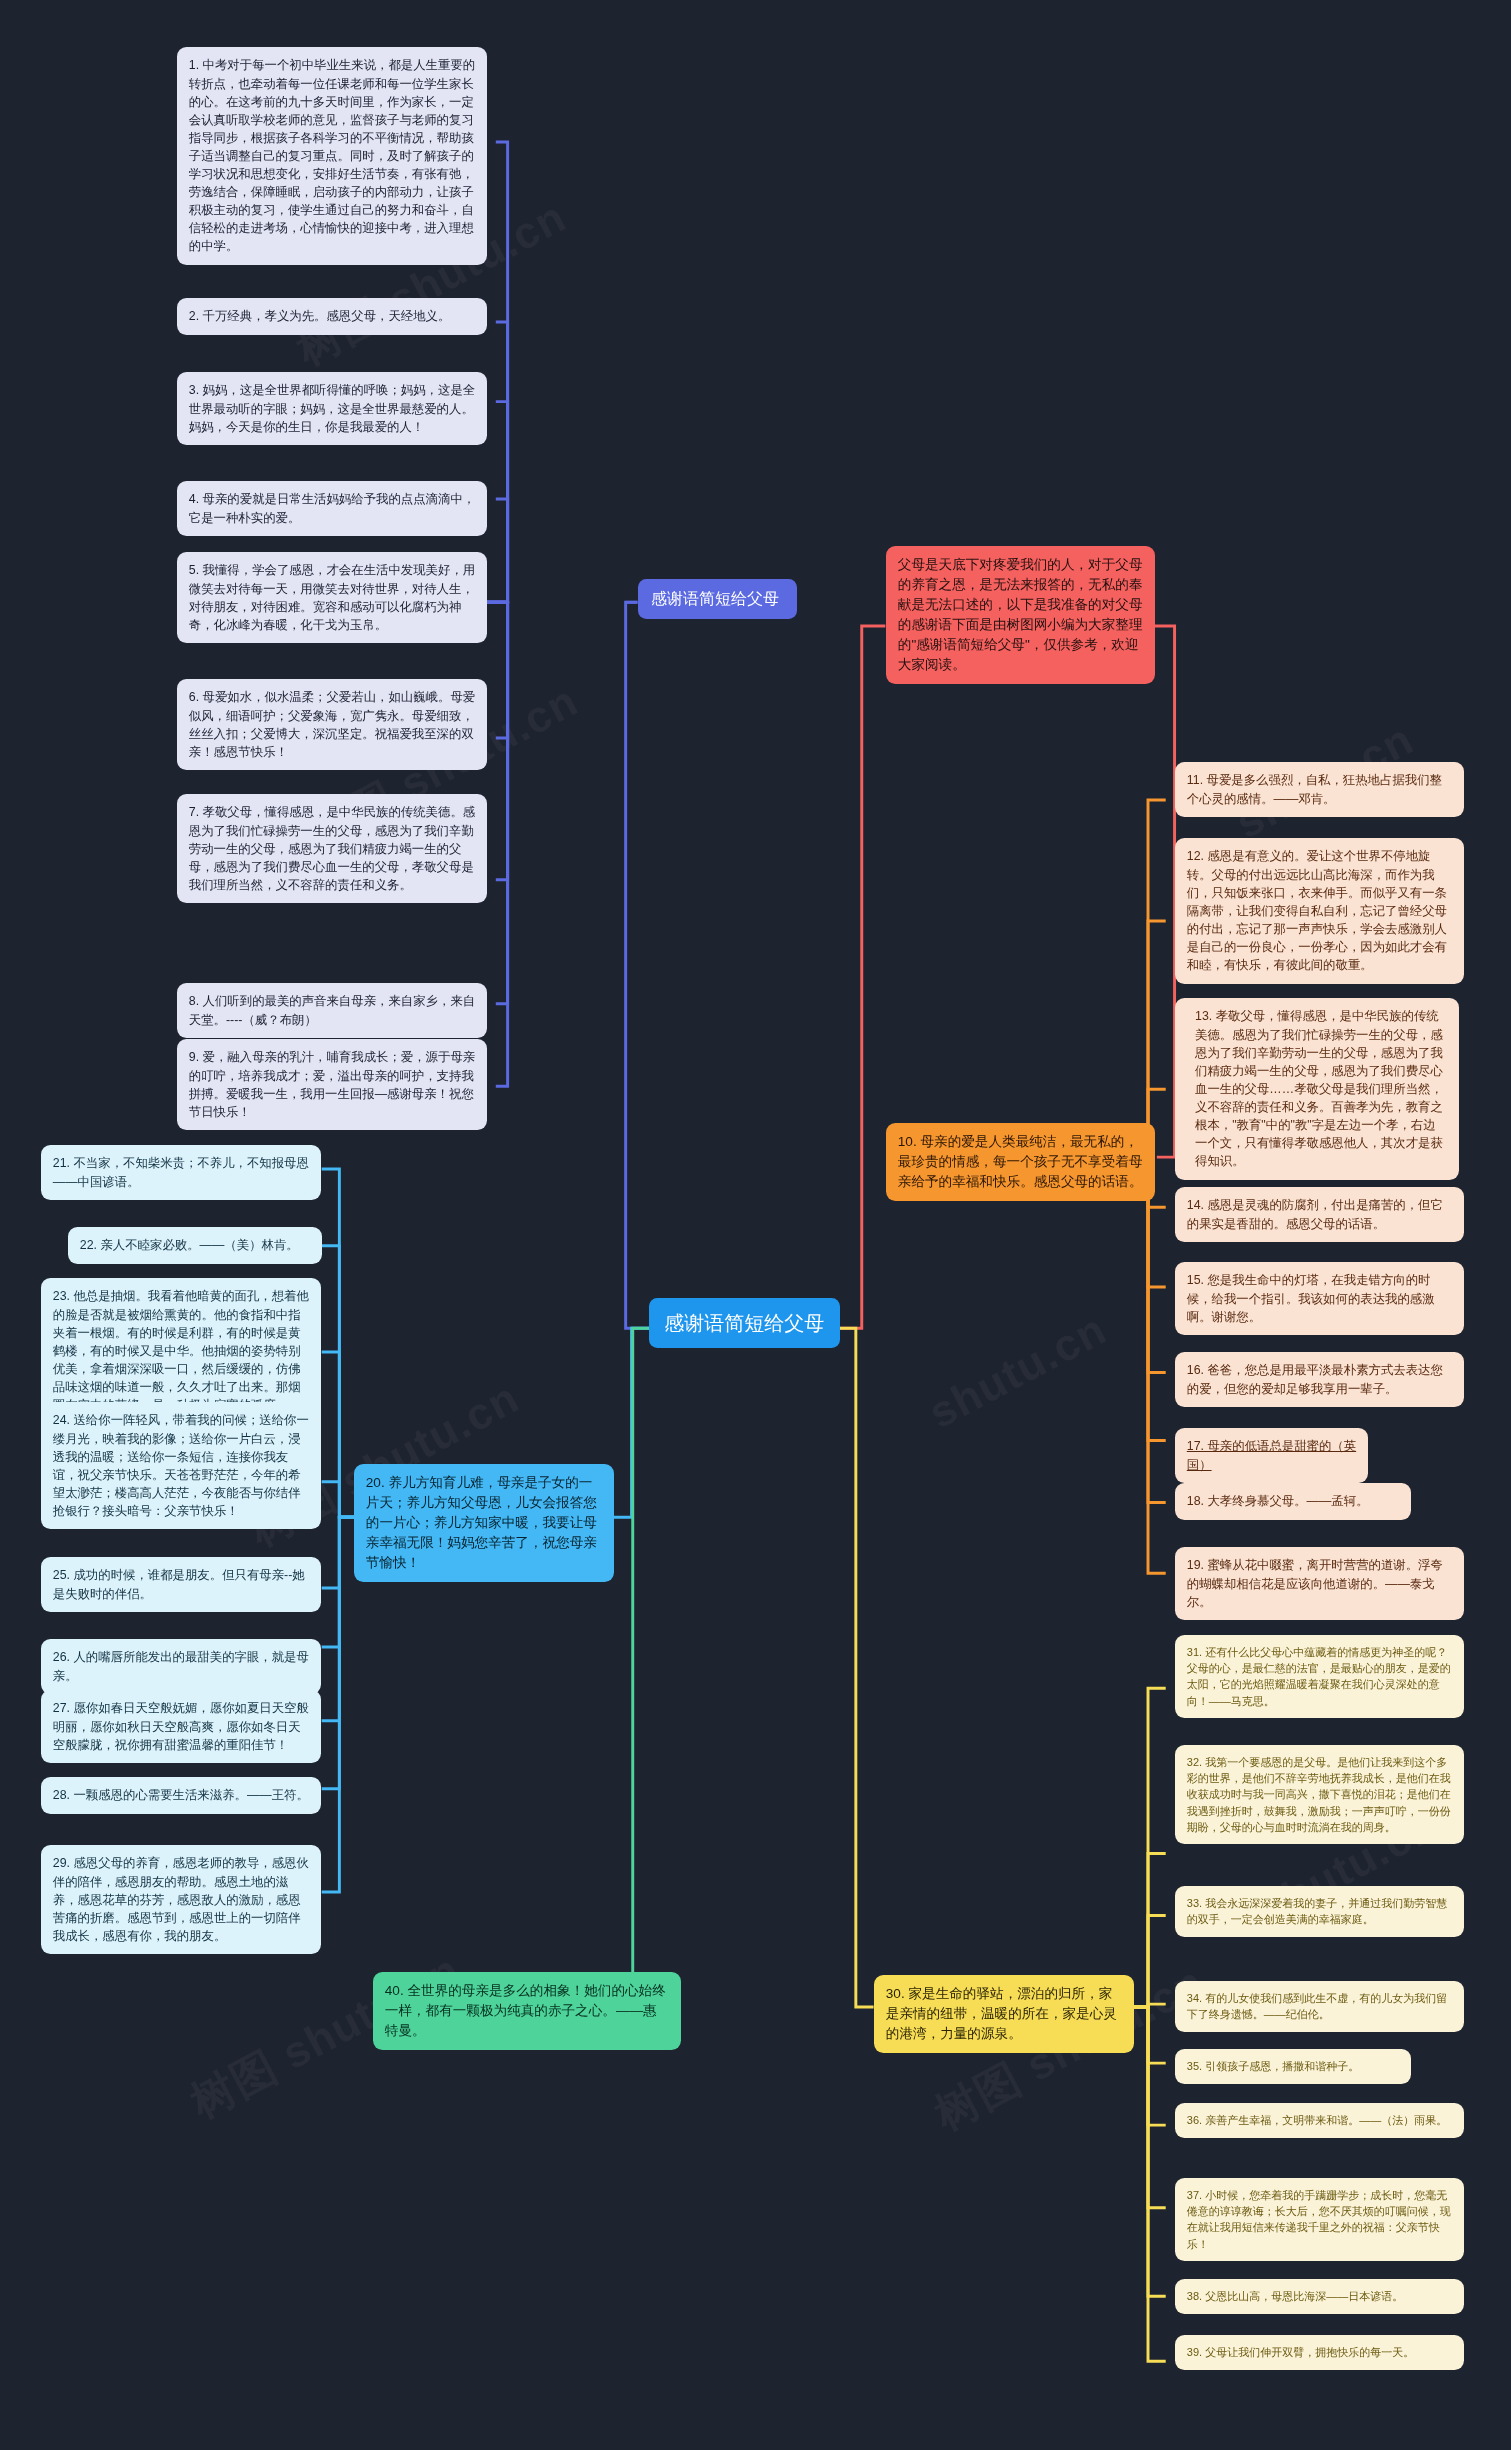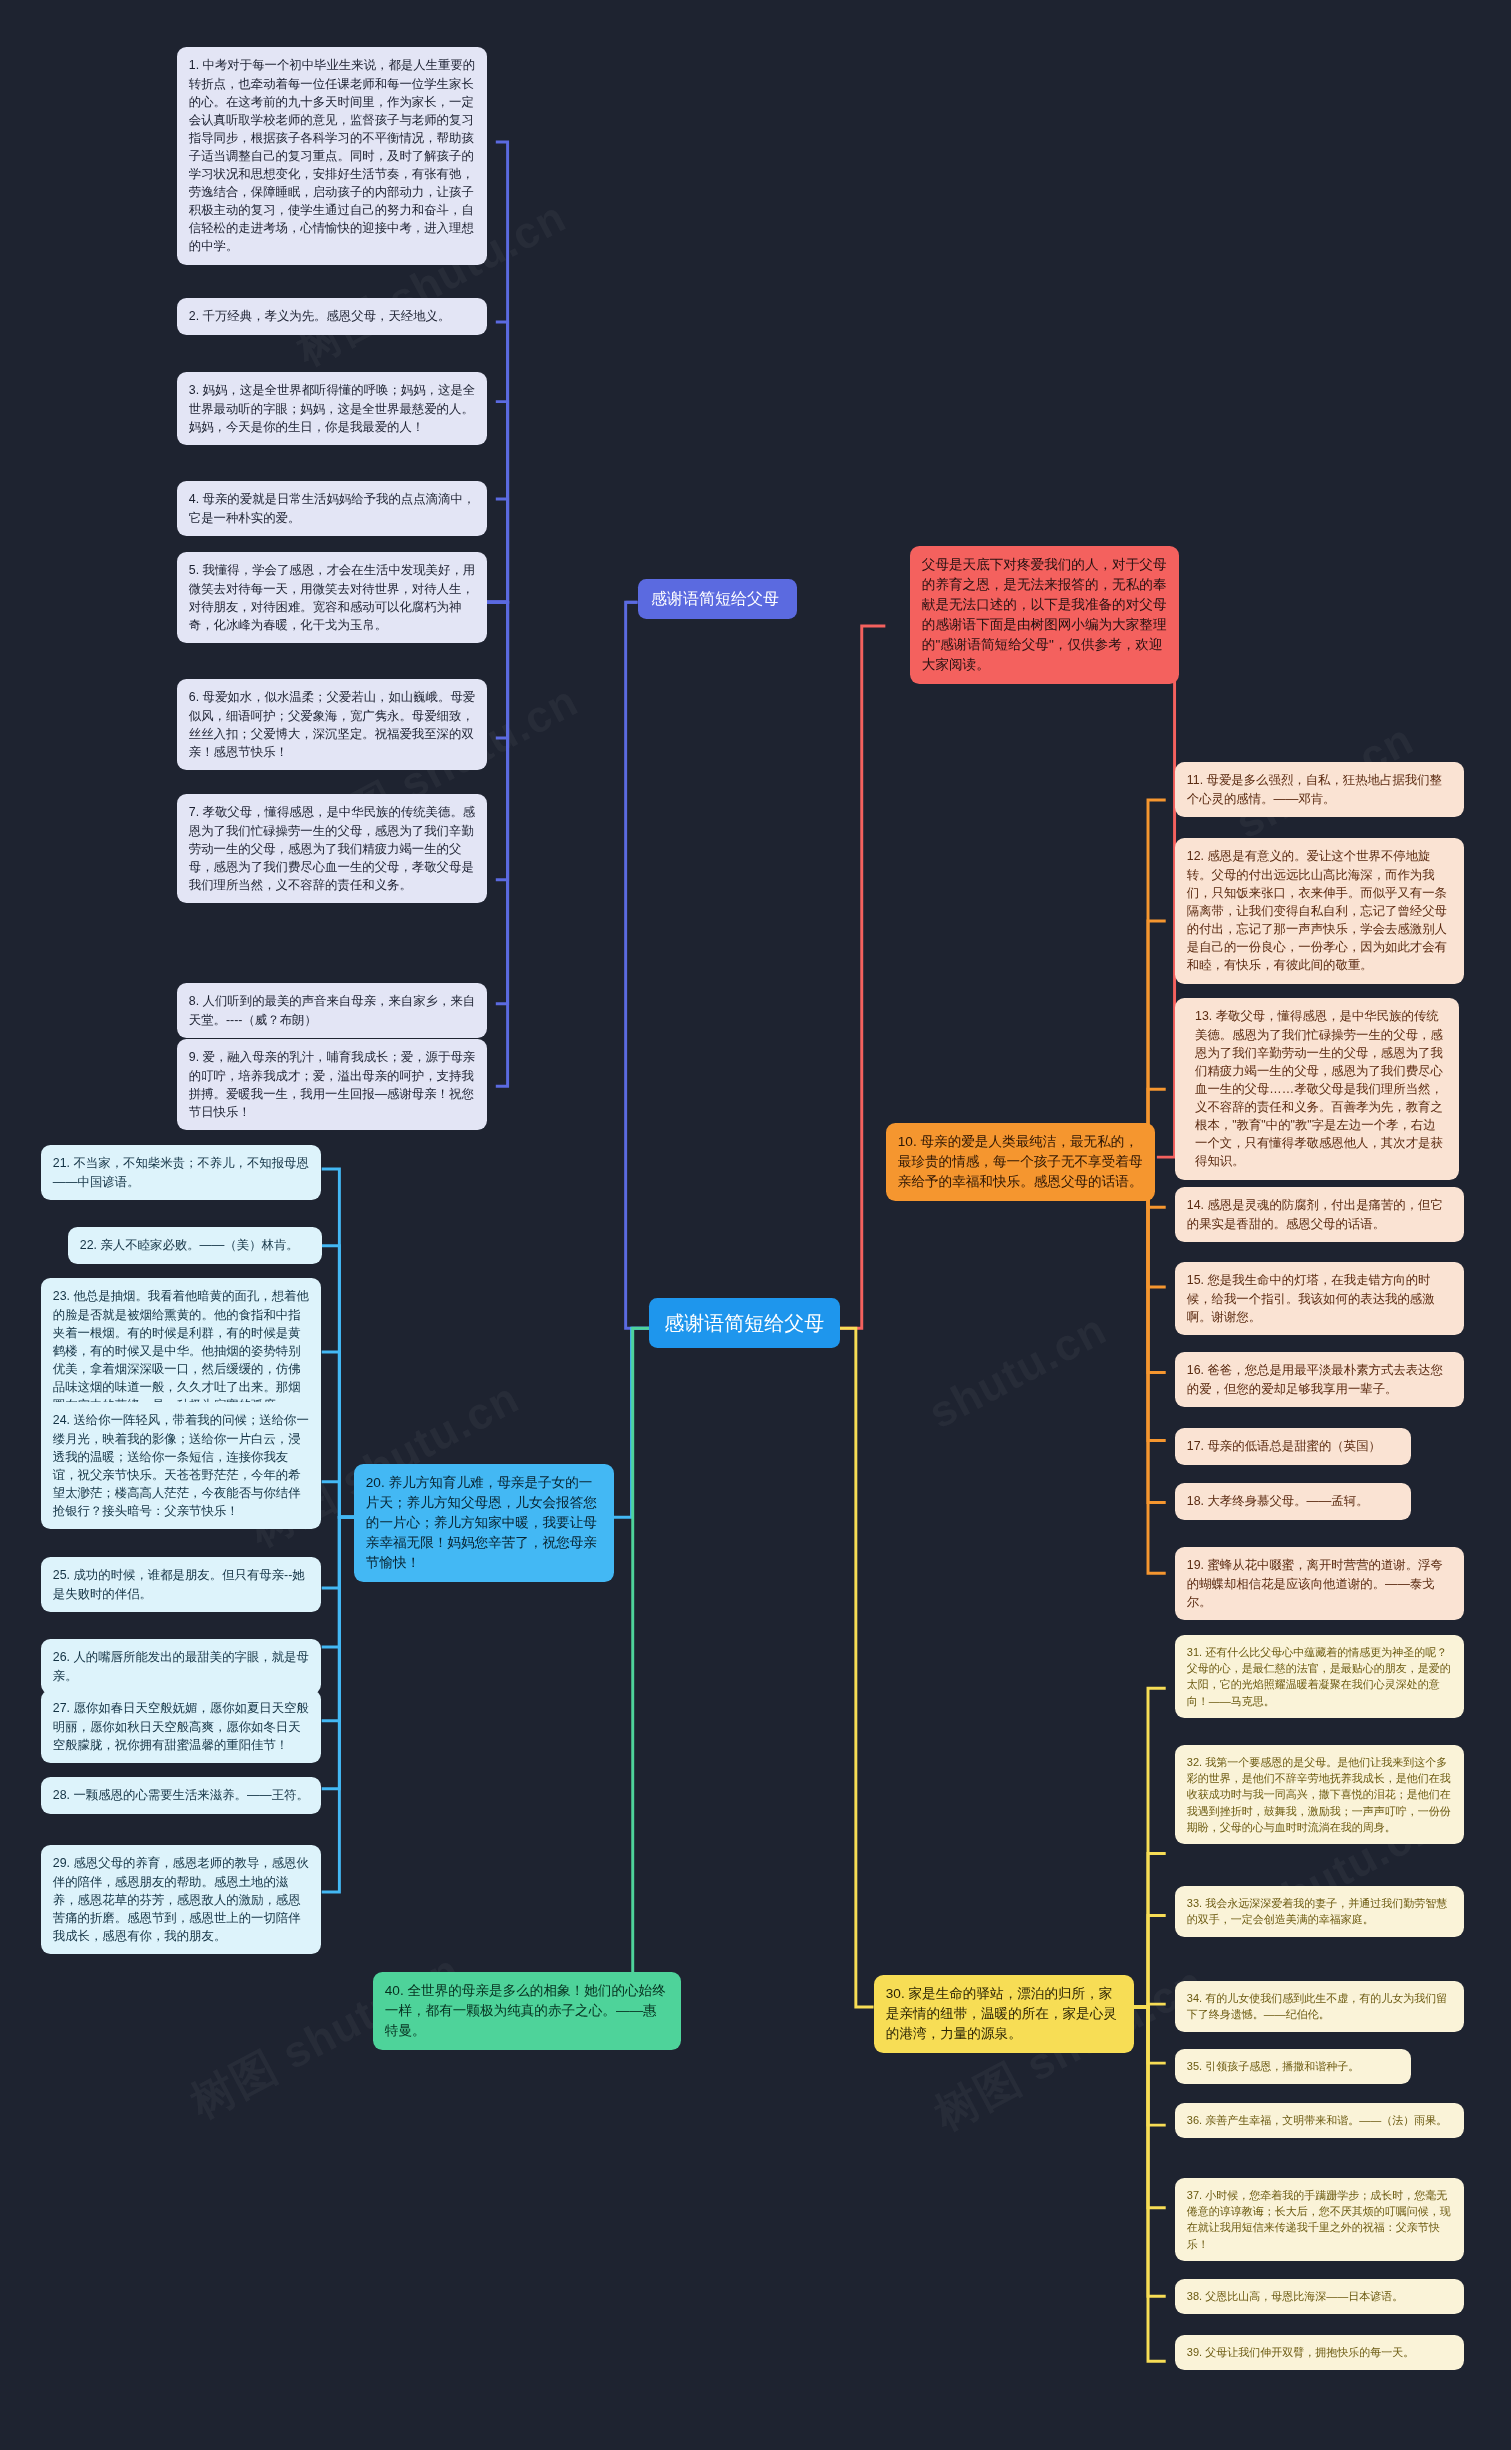--- a/index.html
+++ b/index.html
@@ -147,33 +147,33 @@
   <div class="node n-cyan" style="left:41px; top:1557px; width:280px;">25. 成功的时候，谁都是朋友。但只有母亲--她是失败时的伴侣。</div>
   <div class="node n-cyan" style="left:41px; top:1625px; width:280px;margin-top:14px;">26. 人的嘴唇所能发出的最甜美的字眼，就是母亲。</div>
   <div class="node n-cyan" style="left:41px; top:1690px; width:280px;">27. 愿你如春日天空般妩媚，愿你如夏日天空般明丽，愿你如秋日天空般高爽，愿你如冬日天空般朦胧，祝你拥有甜蜜温馨的重阳佳节！</div>
   <div class="node n-cyan" style="left:41px; top:1777px; width:280px;">28. 一颗感恩的心需要生活来滋养。——王符。</div>
   <div class="node n-cyan" style="left:41px; top:1845px; width:280px;">29. 感恩父母的养育，感恩老师的教导，感恩伙伴的陪伴，感恩朋友的帮助。感恩土地的滋养，感恩花草的芬芳，感恩敌人的激励，感恩苦痛的折磨。感恩节到，感恩世上的一切陪伴我成长，感恩有你，我的朋友。</div>
 
   <div class="node n-skyblue" style="left:354px; top:1464px; width:260px;">20. 养儿方知育儿难，母亲是子女的一片天；养儿方知父母恩，儿女会报答您的一片心；养儿方知家中暖，我要让母亲幸福无限！妈妈您辛苦了，祝您母亲节愉快！</div>
 
   <div class="node n-green" style="left:354px; top:1972px; width:308px;margin-left:19px;">40. 全世界的母亲是多么的相象！她们的心始终一样，都有一颗极为纯真的赤子之心。——惠特曼。</div>
 
-  <div class="node n-red" style="left:886px; top:546px; width:269px;margin-left:24px;">父母是天底下对疼爱我们的人，对于父母的养育之恩，是无法来报答的，无私的奉献是无法口述的，以下是我准备的对父母的感谢语下面是由树图网小编为大家整理的"感谢语简短给父母"，仅供参考，欢迎大家阅读。</div>
+  <div class="node n-red" style="left:886px; top:546px; width:269px;">父母是天底下对疼爱我们的人，对于父母的养育之恩，是无法来报答的，无私的奉献是无法口述的，以下是我准备的对父母的感谢语下面是由树图网小编为大家整理的"感谢语简短给父母"，仅供参考，欢迎大家阅读。</div>
 
   <div class="node n-orange" style="left:886px; top:1123px; width:269px;">10. 母亲的爱是人类最纯洁，最无私的，最珍贵的情感，每一个孩子无不享受着母亲给予的幸福和快乐。感恩父母的话语。</div>
 
   <div class="node n-yellow" style="left:874px; top:1975px; width:260px;">30. 家是生命的驿站，漂泊的归所，家是亲情的纽带，温暖的所在，家是心灵的港湾，力量的源泉。</div>
 
   <div class="node n-peach" style="left:1175px; top:762px; width:289px;">11. 母爱是多么强烈，自私，狂热地占据我们整个心灵的感情。——邓肯。</div>
   <div class="node n-peach" style="left:1175px; top:838px; width:289px;">12. 感恩是有意义的。爱让这个世界不停地旋转。父母的付出远远比山高比海深，而作为我们，只知饭来张口，衣来伸手。而似乎又有一条隔离带，让我们变得自私自利，忘记了曾经父母的付出，忘记了那一声声快乐，学会去感激别人是自己的一份良心，一份孝心，因为如此才会有和睦，有快乐，有彼此间的敬重。</div>
   <div class="node n-peach" style="left:1175px; top:998px; width:284px;padding-left:20px;">13. 孝敬父母，懂得感恩，是中华民族的传统美德。感恩为了我们忙碌操劳一生的父母，感恩为了我们辛勤劳动一生的父母，感恩为了我们精疲力竭一生的父母，感恩为了我们费尽心血一生的父母……孝敬父母是我们理所当然，义不容辞的责任和义务。百善孝为先，教育之根本，"教育"中的"教"字是左边一个孝，右边一个文，只有懂得孝敬感恩他人，其次才是获得知识。</div>
   <div class="node n-peach" style="left:1175px; top:1187px; width:289px;">14. 感恩是灵魂的防腐剂，付出是痛苦的，但它的果实是香甜的。感恩父母的话语。</div>
   <div class="node n-peach" style="left:1175px; top:1262px; width:289px;">15. 您是我生命中的灯塔，在我走错方向的时候，给我一个指引。我该如何的表达我的感激啊。谢谢您。</div>
   <div class="node n-peach" style="left:1175px; top:1352px; width:289px;">16. 爸爸，您总是用最平淡最朴素方式去表达您的爱，但您的爱却足够我享用一辈子。</div>
-  <div class="node n-peach" style="left:1175px; top:1428px; width:236px;">17. 母亲的低语总是甜蜜的（英国）</div>
+  <div class="node n-peach" style="left:1175px; top:1428px; width:193px;text-decoration:underline;">17. 母亲的低语总是甜蜜的（英国）</div>
   <div class="node n-peach" style="left:1175px; top:1483px; width:236px;">18. 大孝终身慕父母。——孟轲。</div>
   <div class="node n-peach" style="left:1175px; top:1547px; width:289px;">19. 蜜蜂从花中啜蜜，离开时营营的道谢。浮夸的蝴蝶却相信花是应该向他道谢的。——泰戈尔。</div>
 
   <div class="node n-cream" style="left:1175px; top:1635px; width:289px;">31. 还有什么比父母心中蕴藏着的情感更为神圣的呢？父母的心，是最仁慈的法官，是最贴心的朋友，是爱的太阳，它的光焰照耀温暖着凝聚在我们心灵深处的意向！——马克思。</div>
   <div class="node n-cream" style="left:1175px; top:1745px; width:289px;">32. 我第一个要感恩的是父母。是他们让我来到这个多彩的世界，是他们不辞辛劳地抚养我成长，是他们在我收获成功时与我一同高兴，撒下喜悦的泪花；是他们在我遇到挫折时，鼓舞我，激励我；一声声叮咛，一份份期盼，父母的心与血时时流淌在我的周身。</div>
   <div class="node n-cream" style="left:1175px; top:1886px; width:289px;">33. 我会永远深深爱着我的妻子，并通过我们勤劳智慧的双手，一定会创造美满的幸福家庭。</div>
   <div class="node n-cream" style="left:1175px; top:1981px; width:289px;">34. 有的儿女使我们感到此生不虚，有的儿女为我们留下了终身遗憾。——纪伯伦。</div>
   <div class="node n-cream" style="left:1175px; top:2049px; width:236px;">35. 引领孩子感恩，播撒和谐种子。</div>
   <div class="node n-cream" style="left:1175px; top:2103px; width:289px;">36. 亲善产生幸福，文明带来和谐。——（法）雨果。</div>
   <div class="node n-cream" style="left:1175px; top:2178px; width:289px;">37. 小时候，您牵着我的手蹒跚学步；成长时，您毫无倦意的谆谆教诲；长大后，您不厌其烦的叮嘱问候，现在就让我用短信来传递我千里之外的祝福：父亲节快乐！</div>

